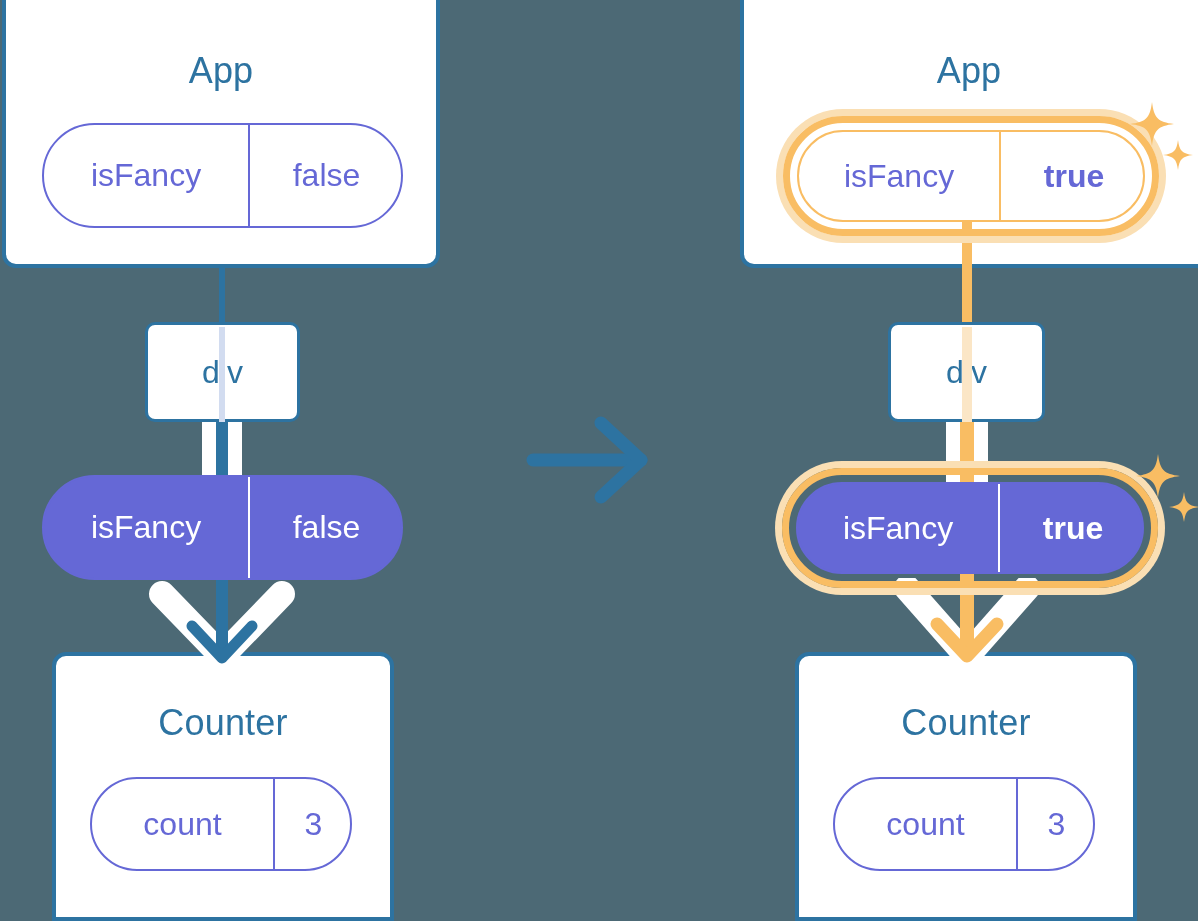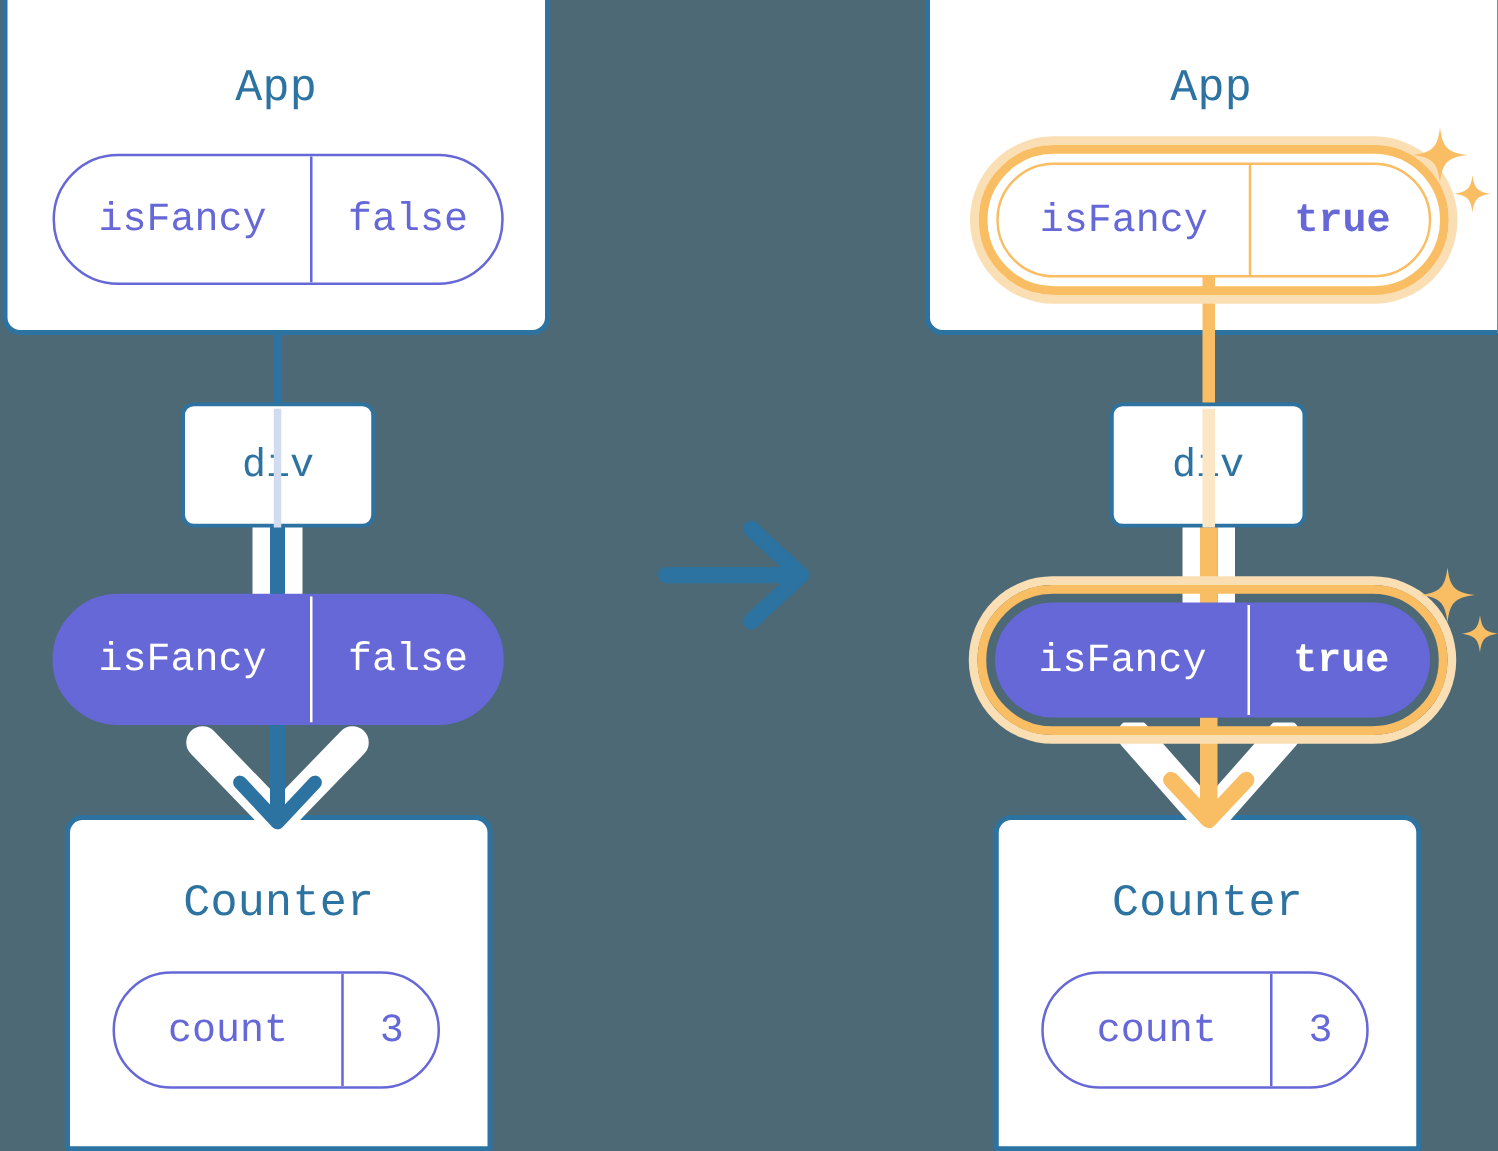--- a/index.html
+++ b/index.html
@@ -2,21 +2,21 @@
 <html><head>
 <meta charset="utf-8">
 <style>
   html,body{margin:0;padding:0;}
   body{
     width:1198px;height:921px;
     background:#4c6975;
     font-family:"Liberation Sans", sans-serif;
     overflow:hidden;
   }
-  #stage{position:relative;width:990px;height:921px;font-family:Liberation Mono, monospace;}
+  #stage{position:relative;width:990px;height:921px;}
   .panel{position:absolute;}
 
   
   .compbox{
     position:absolute;
     background:#ffffff;
     border:4px solid #2d73a1;
     border-radius:14px;
     box-sizing:border-box;
   }

